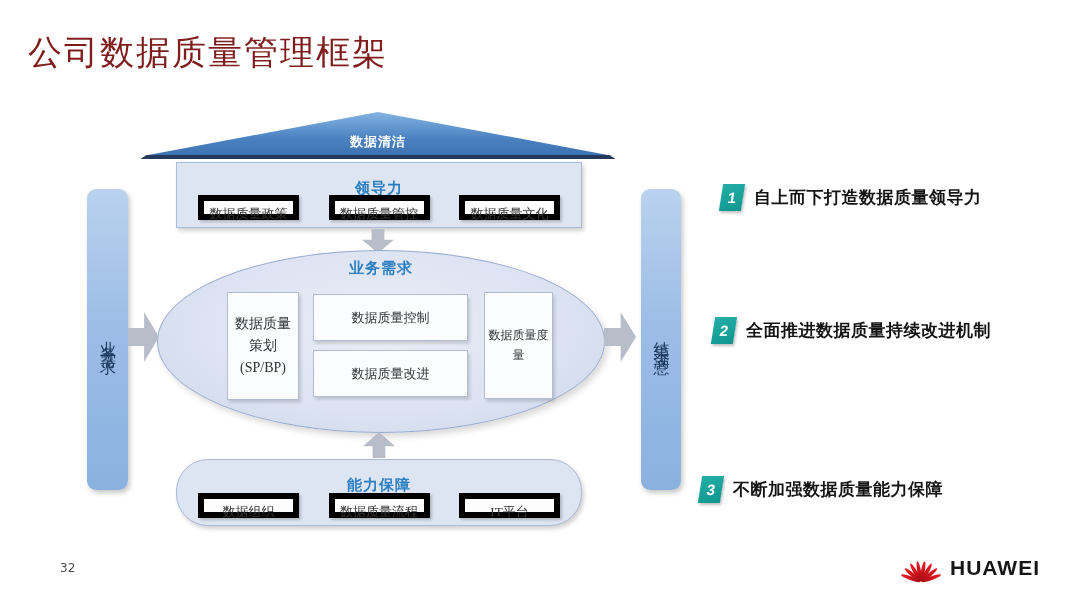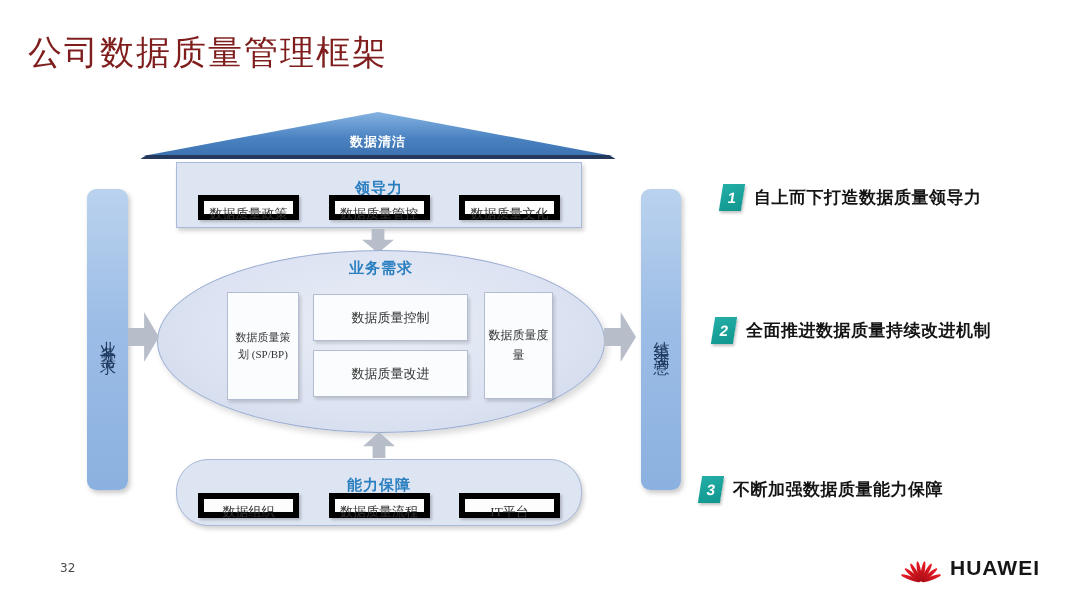--- a/index.html
+++ b/index.html
@@ -43,21 +43,21 @@
 
   
   .ellipse{position:absolute;left:157px;top:250px;width:448px;height:183px;border-radius:50%;
            background:radial-gradient(ellipse at 50% 42%,#e9edf7 0%,#dde3f2 55%,#cdd7ea 100%);
            border:1px solid #97abd1;box-shadow:3px 4px 6px rgba(0,0,0,.15);box-sizing:border-box;}
   .el-title{position:absolute;left:157px;top:259px;width:448px;text-align:center;
             font-size:15px;font-weight:bold;color:#2a7fc0;letter-spacing:1px;}
   .el-box{position:absolute;background:#fbfcfe;border:1px solid #b2bdd2;
           box-shadow:2px 2.5px 3px rgba(0,0,0,.15);display:flex;align-items:center;
           justify-content:center;text-align:center;color:#333;box-sizing:border-box;}
-  .el-box.planning{left:227px;top:292px;width:72px;height:108px;font-size:11px;line-height:1.55;padding:0 3px;}
+  .el-box.planning{left:227px;top:292px;width:72px;height:108px;font-size:14px;line-height:1.55;padding:0 3px;}
   .el-box.control{left:313px;top:294px;width:155px;height:47px;font-size:13px;}
   .el-box.improve{left:313px;top:350px;width:155px;height:47px;font-size:13px;}
   .el-box.measure{left:484px;top:292px;width:69px;height:107px;font-size:12px;line-height:1.6;padding:12px 2px;}
 
   
   .vbar{position:absolute;top:189px;width:41px;height:301px;border-radius:9px;
         background:linear-gradient(180deg,#bad2ee 0%,#9cbde6 45%,#8bb1e0 100%);
         box-shadow:2px 3px 5px rgba(0,0,0,.22);display:flex;align-items:center;justify-content:center;}
   .vbar.left{left:87px;}
   .vbar.right{left:641px;width:40px;}

